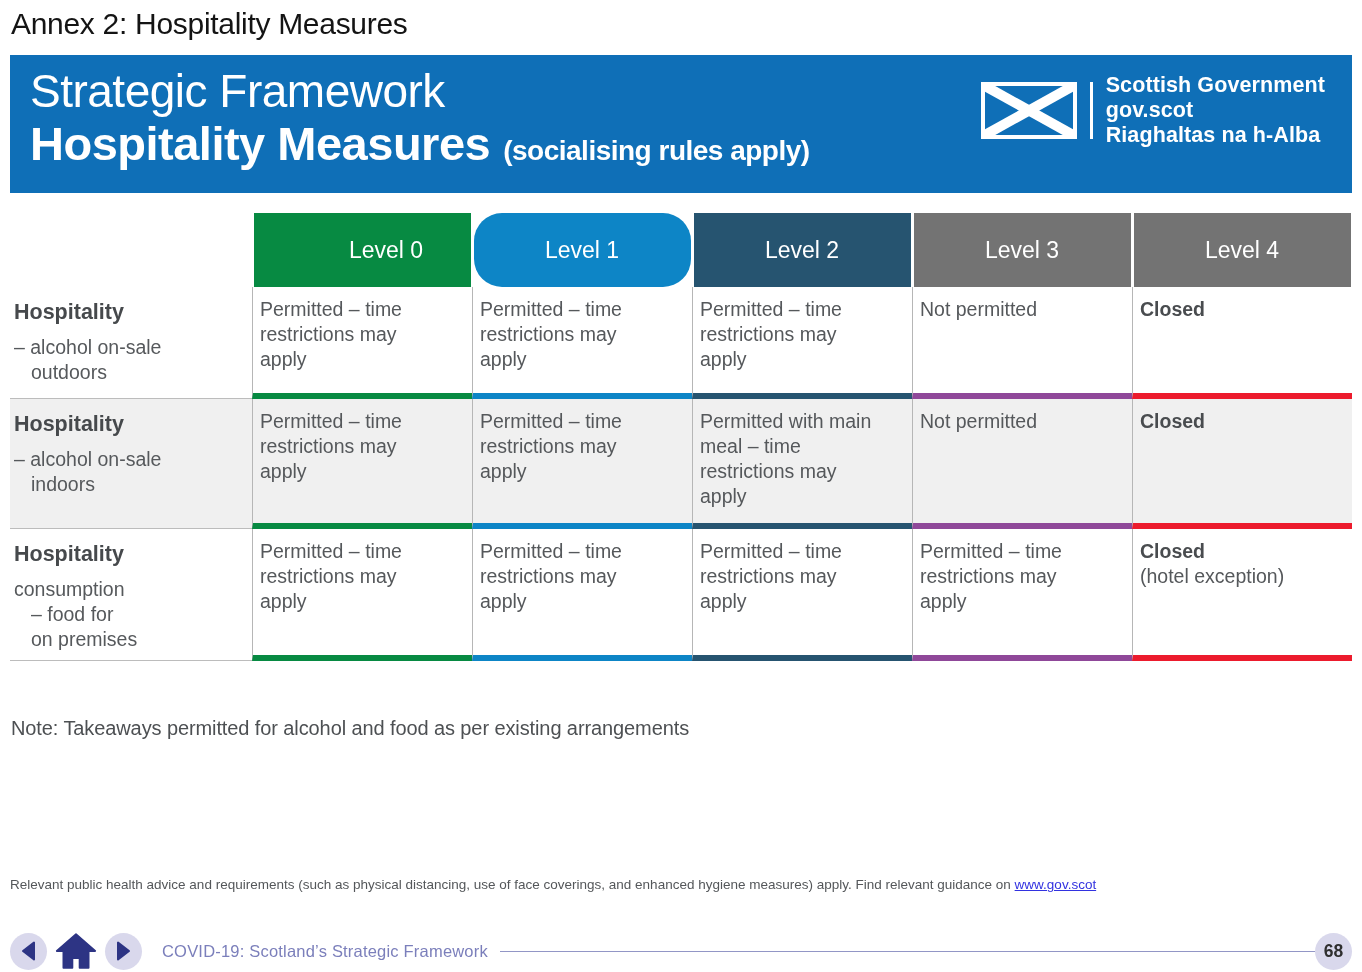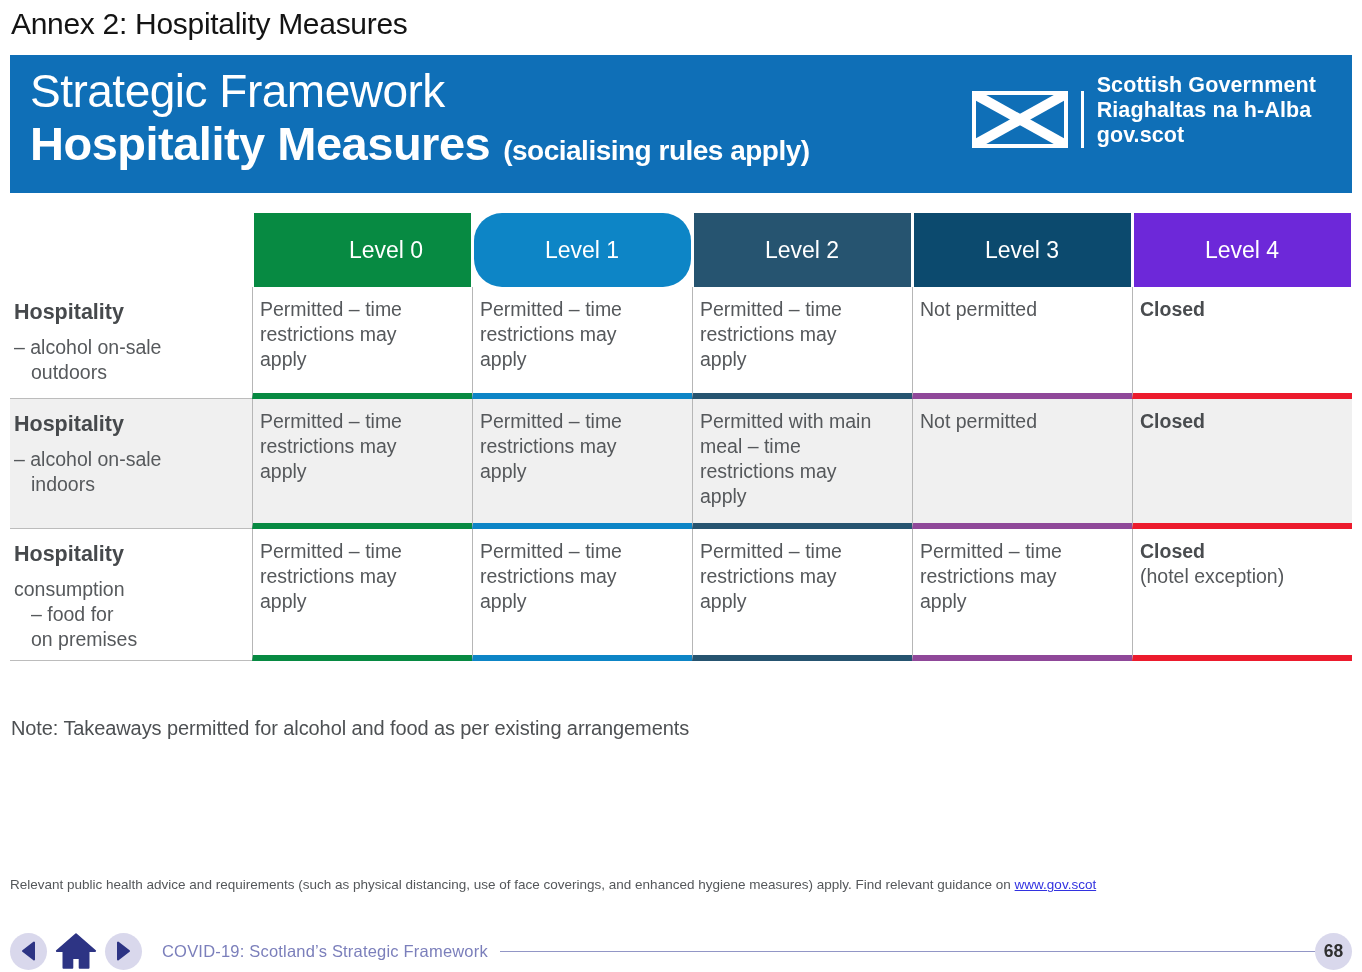--- a/index.html
+++ b/index.html
@@ -25,21 +25,21 @@
   .banner-line1 {
     position: absolute; left: 20px; top: 9px;
     font-size: 46px; font-weight: 400; letter-spacing: -0.5px; text-align: right;
   }
   .banner-line2 {
     position: absolute; left: 20px; top: 61px;
     font-size: 47px; font-weight: 700; letter-spacing: -0.5px; white-space: nowrap;
   }
   .banner-suffix { font-size: 28px; font-weight: 700; margin-left: 13px; }
 
-  .logo { position: absolute; right: 36px; top: 17px; display: flex; align-items: flex-end; }
+  .logo { position: absolute; right: 27px; top: 17px; display: flex; align-items: center; }
   .logo-flag { display: block; }
   .logo-sep { width: 3px; height: 57px; background: #ffffff; margin-left: 13px; margin-right: 13px; }
   .logo-text { font-size: 21.5px; font-weight: 700; line-height: 1.17; padding-top: 1px; letter-spacing: 0.1px; }
 
   
   .tbl {
     position: absolute; left: 10px; top: 213px; width: 1342px;
     display: grid; grid-template-columns: 242px repeat(5, 220px);
   }
   .hdr-cell { height: 74px; }
@@ -116,42 +116,42 @@
           <rect x="4" y="4" width="88" height="49"></rect>
         </clipPath>
       <g clip-path="url(#flagclip)" stroke="#ffffff" stroke-width="10">
         <line x1="4" y1="4" x2="92" y2="53"></line>
         <line x1="92" y1="4" x2="4" y2="53"></line>
       </g>
     </svg>
     <div class="logo-sep"></div>
     <div class="logo-text">
       <div>Scottish Government</div>
+      <div>gov.scot</div>
       <div>Riaghaltas na h-Alba</div>
-      <div>gov.scot</div>
     </div>
   </div>
 </div>
 
 <div class="tbl">
     <div></div>
     <div class="hdr-cell">
       <div class="hdr-box" style="background: rgb(7, 138, 66); padding-left: 48px;">Level 0</div>
     </div>
     <div class="hdr-cell">
       <div class="hdr-box" style="background: rgb(13, 133, 198); border-radius: 28px;">Level 1</div>
     </div>
     <div class="hdr-cell">
       <div class="hdr-box" style="background: rgb(38, 84, 112);">Level 2</div>
     </div>
     <div class="hdr-cell">
-      <div class="hdr-box" style="background: #0c4a6e; text-align: center;">Level 3</div>
-    </div>
-    <div class="hdr-cell">
-      <div class="hdr-box" style="background: #6d28d9;">Level 4</div>
+      <div class="hdr-box" style="background: #737373; text-align: center;">Level 3</div>
+    </div>
+    <div class="hdr-cell">
+      <div class="hdr-box" style="background: #737373;">Level 4</div>
     </div>
     <div class="row-label" style="min-height: 112px;">
       <div class="lbl-title">Hospitality</div>
       <div class="row-sub">
         <div>– alcohol on-sale</div>
         <div>outdoors</div>
       </div>
     </div>
     <div class="cell" style="min-height: 112px; border-bottom: 6px solid rgb(7, 138, 66);">
       <div>Permitted – time restrictions may apply</div>

